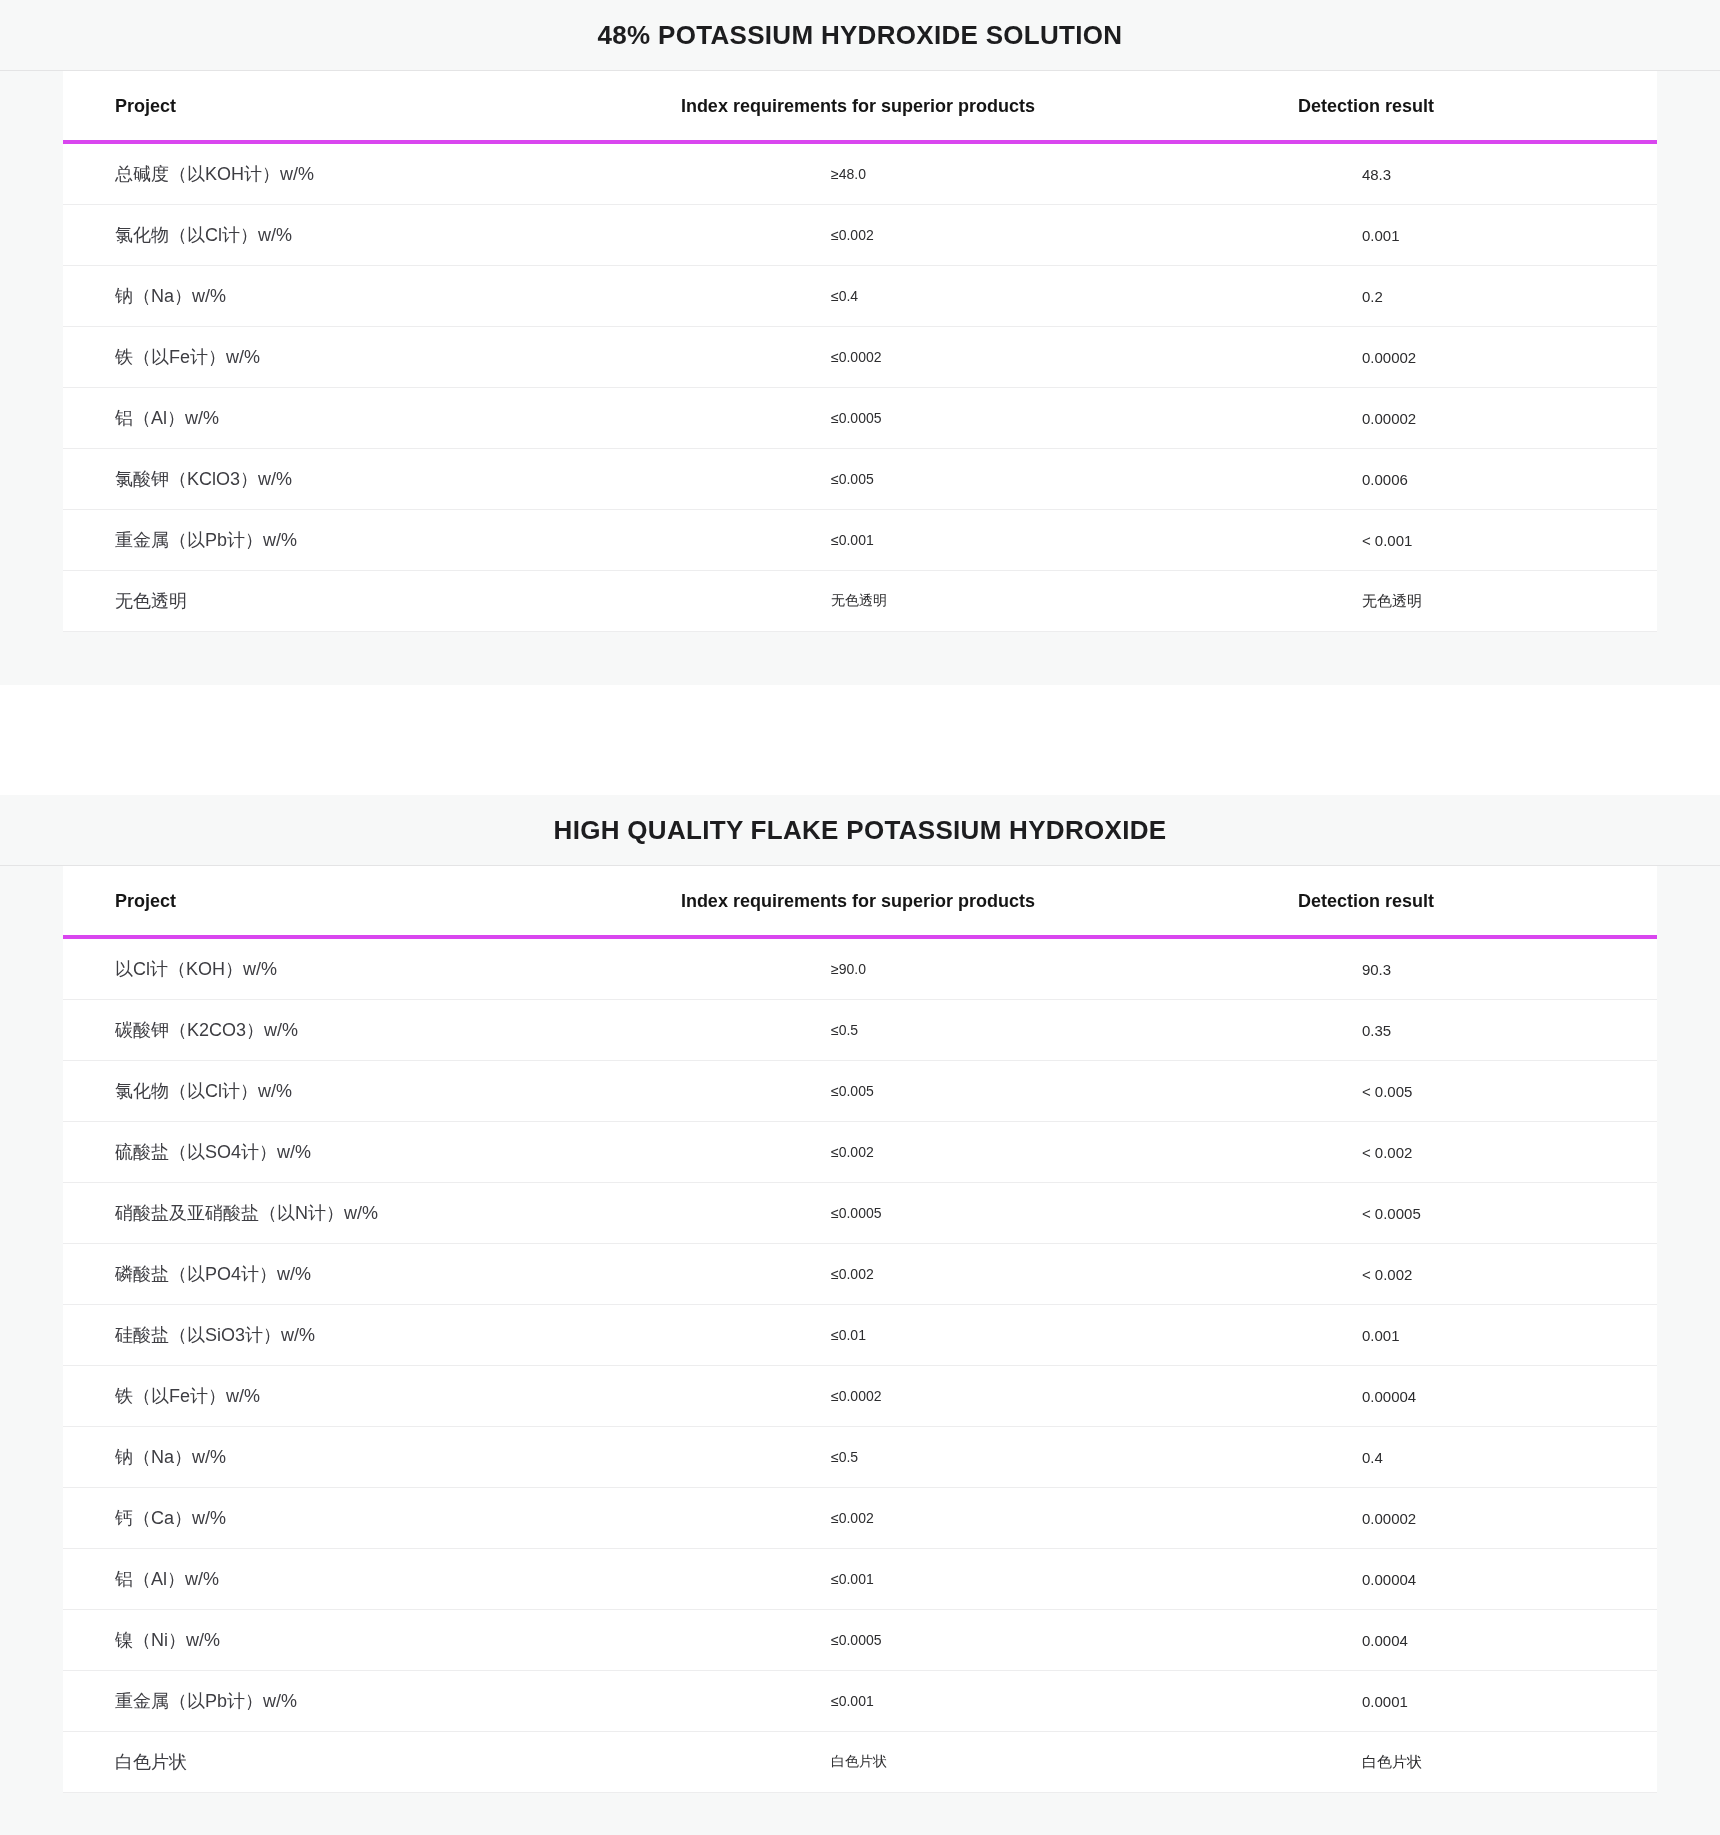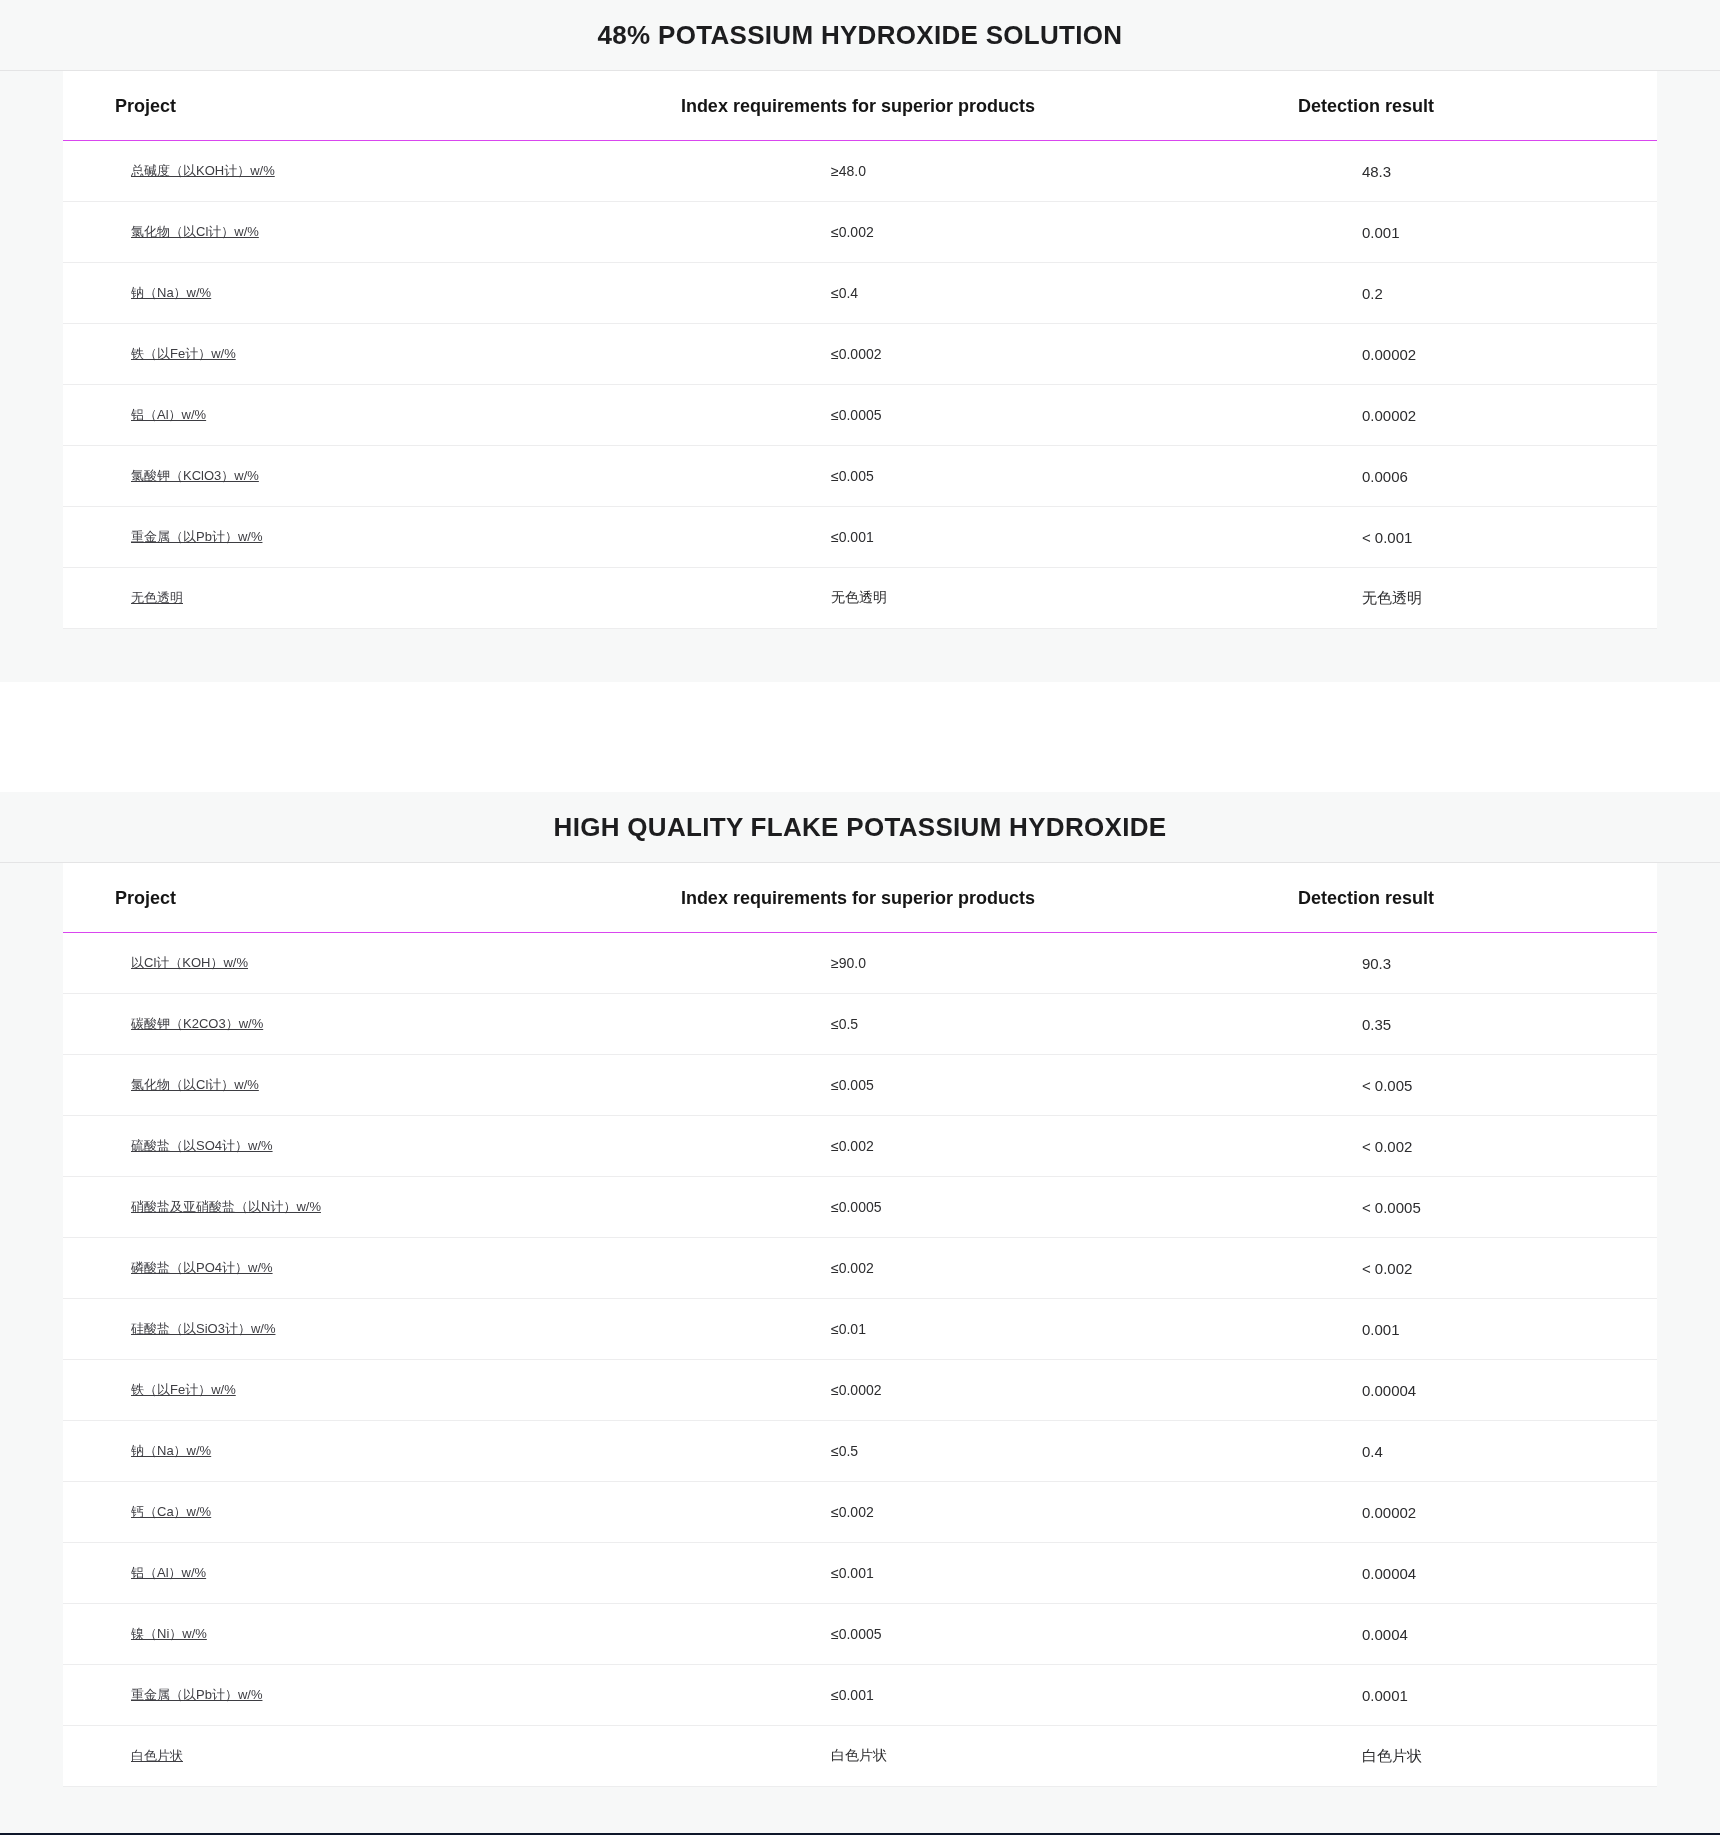--- a/index.html
+++ b/index.html
@@ -34,21 +34,21 @@
     color: #1d1d1f;
     white-space: nowrap;
   }
   .card {
     margin: 0 63px;
     background: #ffffff;
   }
   .hdr-row {
     position: relative;
     height: 69px;
-    border-bottom: 1px solid #d946ef;
+    border-bottom: 4px solid #d946ef;
   }
   .hdr-cell {
     position: absolute;
     top: 50%;
     white-space: nowrap;
     font-size: 18px;
     font-weight: 700;
     color: #151515;
   }
   .h1 { left: 52px; transform: translateY(-50%); }
@@ -60,24 +60,23 @@
     border-bottom: 1px solid #ededee;
     box-sizing: border-box;
   }
   .cell {
     position: absolute;
     top: 50%;
     transform: translateY(-50%);
     white-space: nowrap;
   }
   .c1 {
-    left: 68px;
-    font-size: 13px;
+    left: 52px;
+    font-size: 18px;
     color: #3d3d42;
-    text-decoration: underline;
   }
   .c2 {
     left: 48.18%;
     font-size: 14px;
     color: #2c2c2e;
   }
   .c3 {
     left: 81.49%;
     font-size: 15px;
     color: #2c2c2e;

